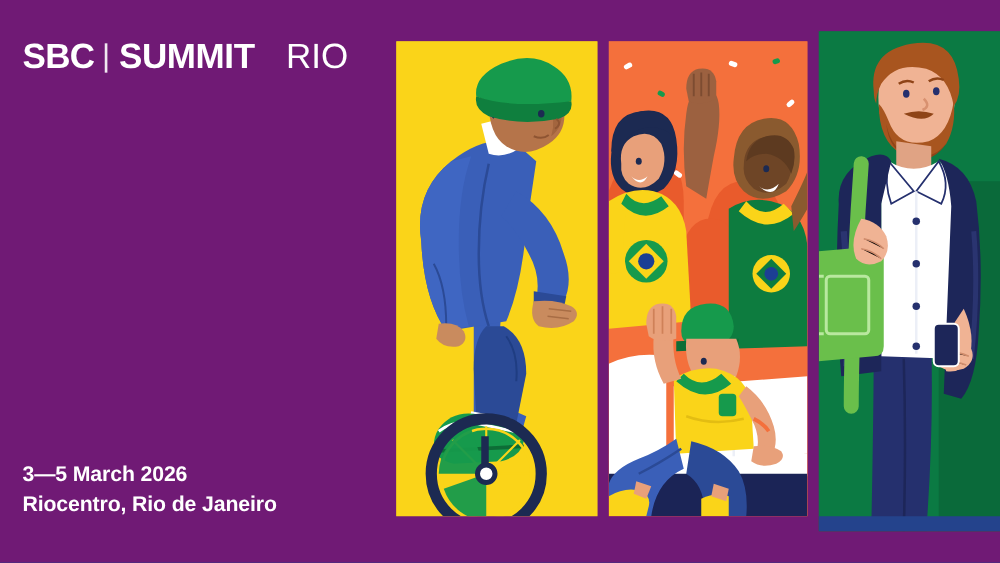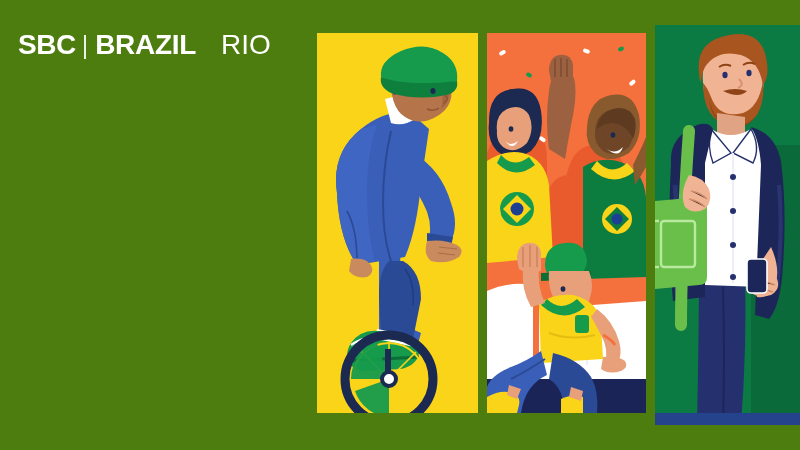--- a/index.html
+++ b/index.html
@@ -2,21 +2,21 @@
 <html><head>
 <meta charset="utf-8">
 <style>
   html,body{margin:0;padding:0;}
   body{
     width:800px;height:450px;overflow:hidden;
     background:#24438c;
     font-family:"Liberation Sans", sans-serif;
     position:relative;
   }
-  .banner{position:absolute;inset:0;background:#4d7c0f;}
+  .banner{position:absolute;inset:0;background:#701a75;}
 
   
   .left{position:absolute;left:0;top:0;width:318px;height:450px;}
 
   .logo{
     position:absolute;left:18px;top:31px;
     display:flex;align-items:center;
     white-space:nowrap;
   }
   .logo-sbc{
@@ -80,25 +80,29 @@
 </head>
 <body>
 
 <div class="banner">
 
   <div class="left">
 
     <div class="logo">
       <span class="logo-sbc">SBC</span>
       <span class="logo-bar">|</span>
-      <span class="logo-summit">BRAZIL</span>
+      <span class="logo-summit">SUMMIT</span>
       <span class="logo-rio">RIO</span>
     </div>
 
 
+    <div class="footer">
+      <span class="foot-line">3—5 March 2026</span>
+      <span class="foot-line">Riocentro, Rio de Janeiro</span>
+    </div>
 
   </div>
 
   <div class="panel p1">
     <svg class="art" viewBox="0 0 161 380" width="161" height="380">
       <rect x="0" y="0" width="161" height="380" fill="#fad419"></rect>
 
       <path d="M62 215 L62 300 Q62 318 76 322 L96 328 L104 300 L86 292 Q80 289 80 278 L84 215 Z" fill="#3a5fb8"></path>
 
       <path d="M20 160 Q14 120 44 96 Q72 74 96 82 L112 96 L104 150 Q100 196 88 224 L40 232 Q22 206 20 160 Z" fill="#3a5fb8"></path>

